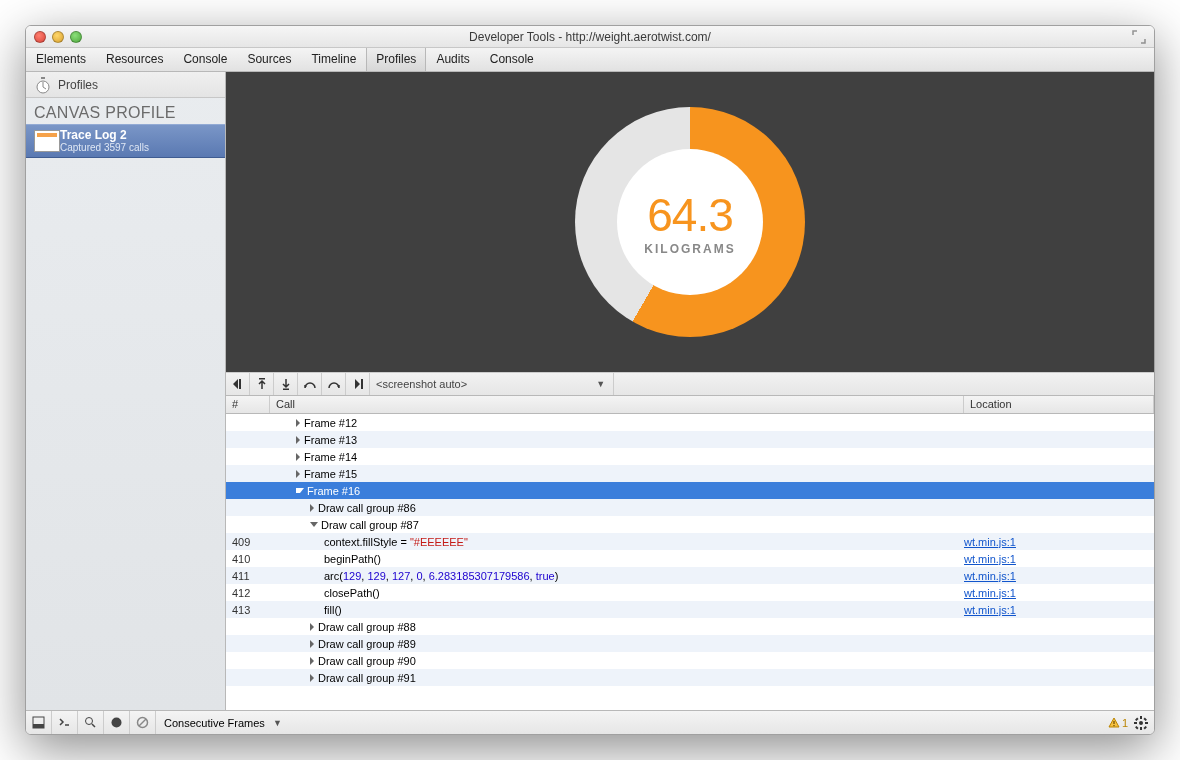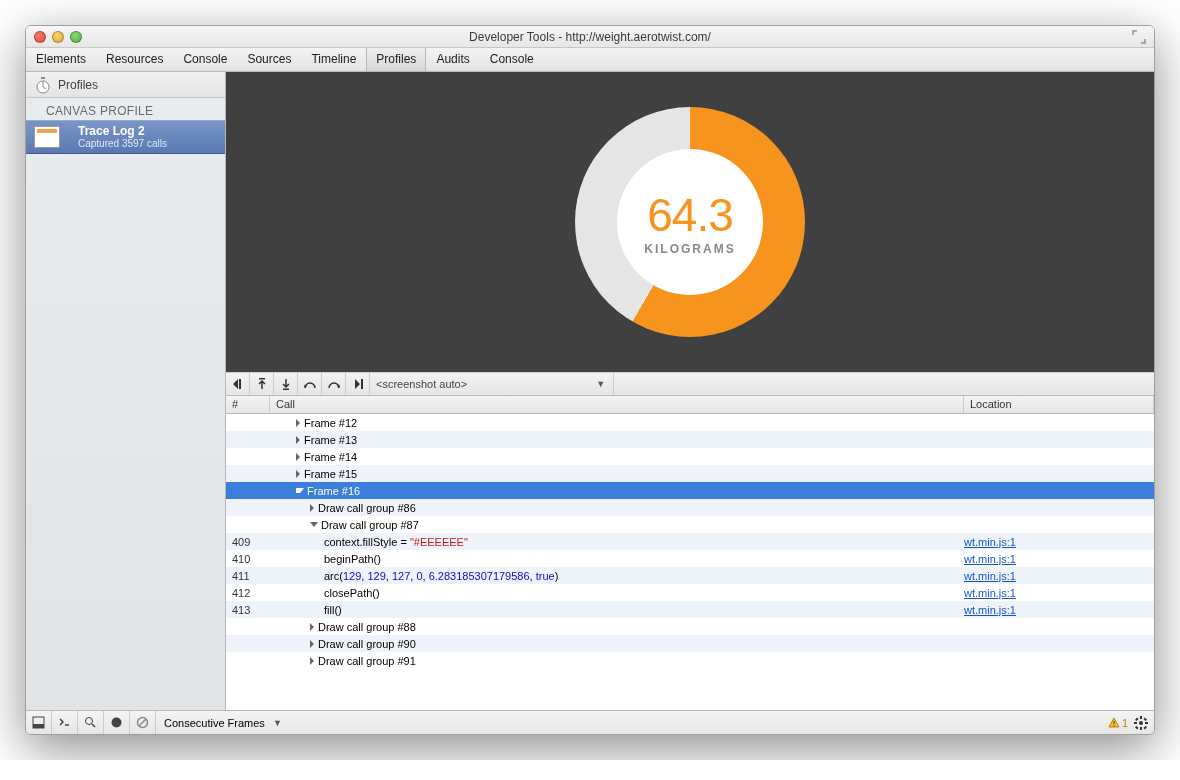--- a/index.html
+++ b/index.html
@@ -35,23 +35,23 @@
   width: 200px; background: linear-gradient(#e9ecef,#e1e4e7);
   border-right: 1px solid #b8b8b8; display: flex; flex-direction: column;
   font-size: 12px;
 }
 .side-head {
   height: 26px; display: flex; align-items: center; gap: 6px; padding: 0 8px;
   border-bottom: 1px solid #c7c7c7; background: linear-gradient(#f0f0f0,#e4e4e4);
   color: #444;
 }
 .stop-icon { width:18px; height:18px; }
-.side-section { font-size: 12px; color: #6b6b6b; padding: 6px 20px 2px; letter-spacing: 0.3px; }
+.side-section { font-size: 16px; color: #6b6b6b; padding: 6px 8px 2px; letter-spacing: 0.3px; }
 .side-item {
-  margin: 0; padding: 4px 8px; display: flex; gap: 18px; align-items: center;
+  margin: 0; padding: 4px 8px; display: flex; gap: 0; align-items: center;
   background: linear-gradient(#7a96c7,#5a79b2); color: #fff;
   border-top: 1px solid #92aad4; border-bottom: 1px solid #3f5c91;
 }
 .side-item .thumb { width: 26px; height: 22px; background: #fff; border: 1px solid #999; position: relative; }
 .side-item .thumb::after { content:""; position:absolute; left:2px; right:2px; top:2px; height:4px; background:#f6a24a; }
 .side-item .lines { display:flex; flex-direction:column; line-height:1.1; }
 .side-item .sub { font-size: 10px; color: #dfe7f4; }
 .main { flex:1; display:flex; flex-direction:column; min-width:0; }
 .canvas-zone { background:#404040; height: 300px; position:relative; display:flex; align-items:center; justify-content:center; }
 .gauge { width: 230px; height:230px; border-radius:50%; position:relative; background: conic-gradient(from 0deg, #f7941e 0deg 210deg, #e5e5e5 210deg 360deg); }
@@ -272,20 +272,25 @@
             <div class="c-call" style="padding-left: 54px;">fill()</div>
             <div class="c-loc"><a>wt.min.js:1</a></div>
           </div>
           <div class="row">
             <div class="c-num"></div>
             <div class="c-call" style="padding-left: 40px;"><span class="disc"></span>Draw call group #88</div>
             <div class="c-loc"></div>
           </div>
           <div class="row">
             <div class="c-num"></div>
+            <div class="c-call" style="padding-left: 40px;"><span class="disc"></span>Draw call group #89</div>
+            <div class="c-loc"></div>
+          </div>
+          <div class="row">
+            <div class="c-num"></div>
             <div class="c-call" style="padding-left: 40px;"><span class="disc"></span>Draw call group #90</div>
             <div class="c-loc"></div>
           </div>
           <div class="row">
             <div class="c-num"></div>
             <div class="c-call" style="padding-left: 40px;"><span class="disc"></span>Draw call group #91</div>
             <div class="c-loc"></div>
           </div>
         </div>
     </div>

